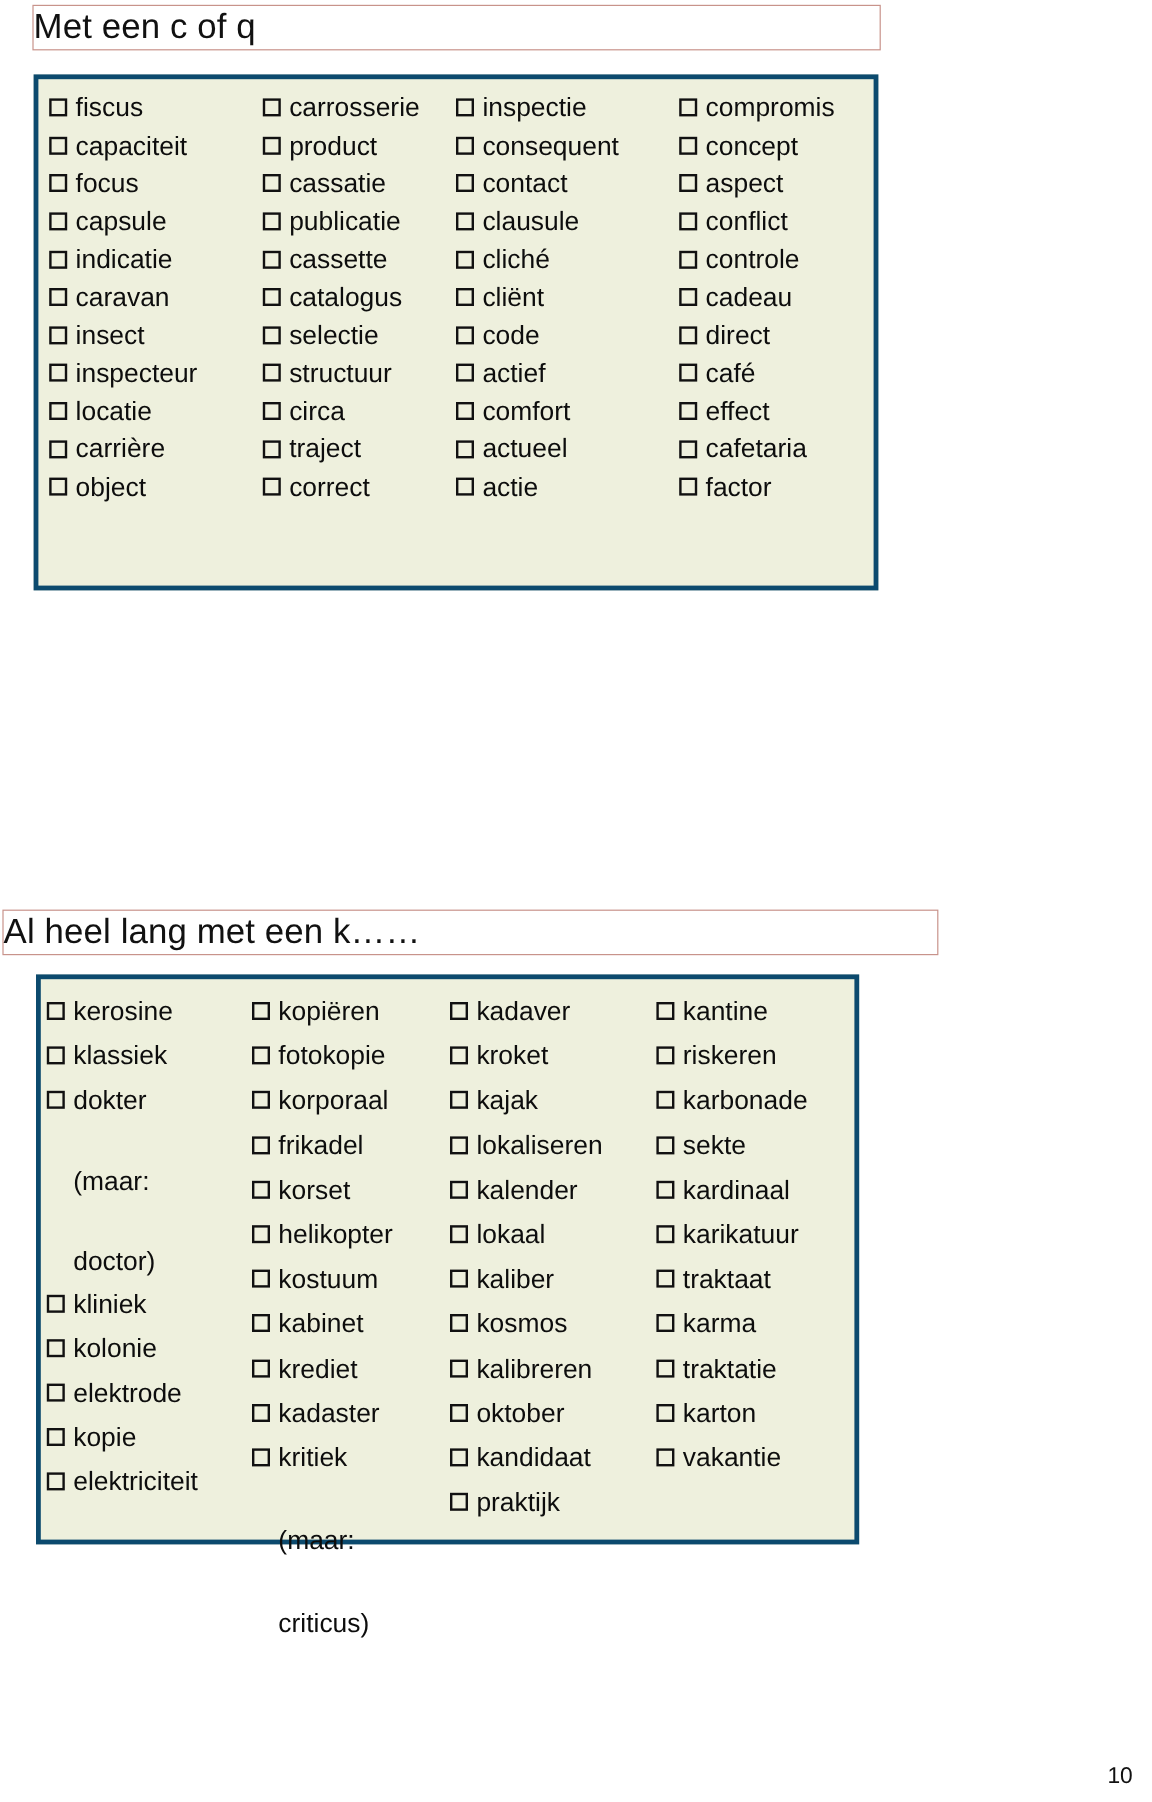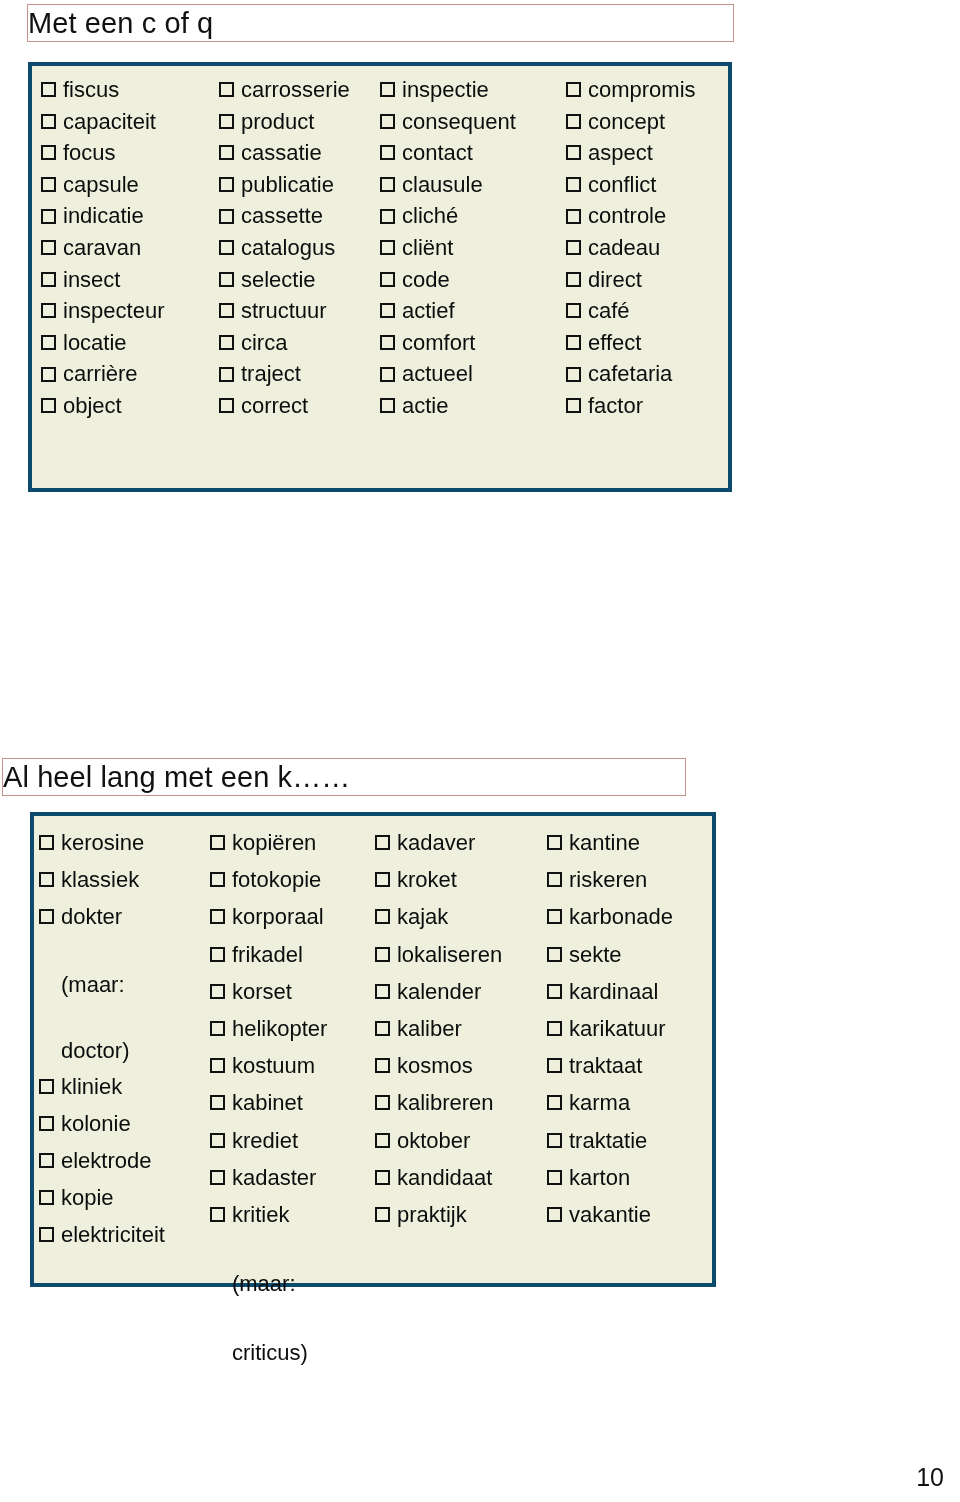--- a/index.html
+++ b/index.html
@@ -42,21 +42,21 @@
 
   #title-box-1 {
     left: 27px;
     top: 4px;
     width: 707px;
     height: 38px;
   }
   #title-box-2 {
     left: 2px;
     top: 758px;
-    width: 684px;
+    width: 780px;
     height: 38px;
   }
 
   
   .word-table {
     position: absolute;
     box-sizing: border-box;
     background: #eef0dd;
     border: 4px solid #0c4a6e;
     padding: 0;
@@ -135,21 +135,21 @@
   
   #word-table-2 .col-0 .note { height: 34px; line-height: 34px; padding-left: 22px; }
 
   #word-table-2 .col-1 .note { height: 37px; line-height: 37px; padding-left: 22px; }
 
   
   #page-number {
     position: absolute;
     right: 16px;
     bottom: 10px;
-    font-size: 25px;
+    font-size: 19px;
     color: #111111;
   }
 </style>
 </head>
 <body>
 
 <div class="page">
 
   <div class="title-box" id="title-box-1">
     <span class="title-text">Met een c of q</span>
@@ -450,20 +450,24 @@
           <div class="item">
             <span class="chk"></span>
             <span class="label">lokaliseren</span>
           </div>
           <div class="item">
             <span class="chk"></span>
             <span class="label">kalender</span>
           </div>
           <div class="item">
             <span class="chk"></span>
+            <span class="label">lokaal</span>
+          </div>
+          <div class="item">
+            <span class="chk"></span>
             <span class="label">kaliber</span>
           </div>
           <div class="item">
             <span class="chk"></span>
             <span class="label">kosmos</span>
           </div>
           <div class="item">
             <span class="chk"></span>
             <span class="label">kalibreren</span>
           </div>

